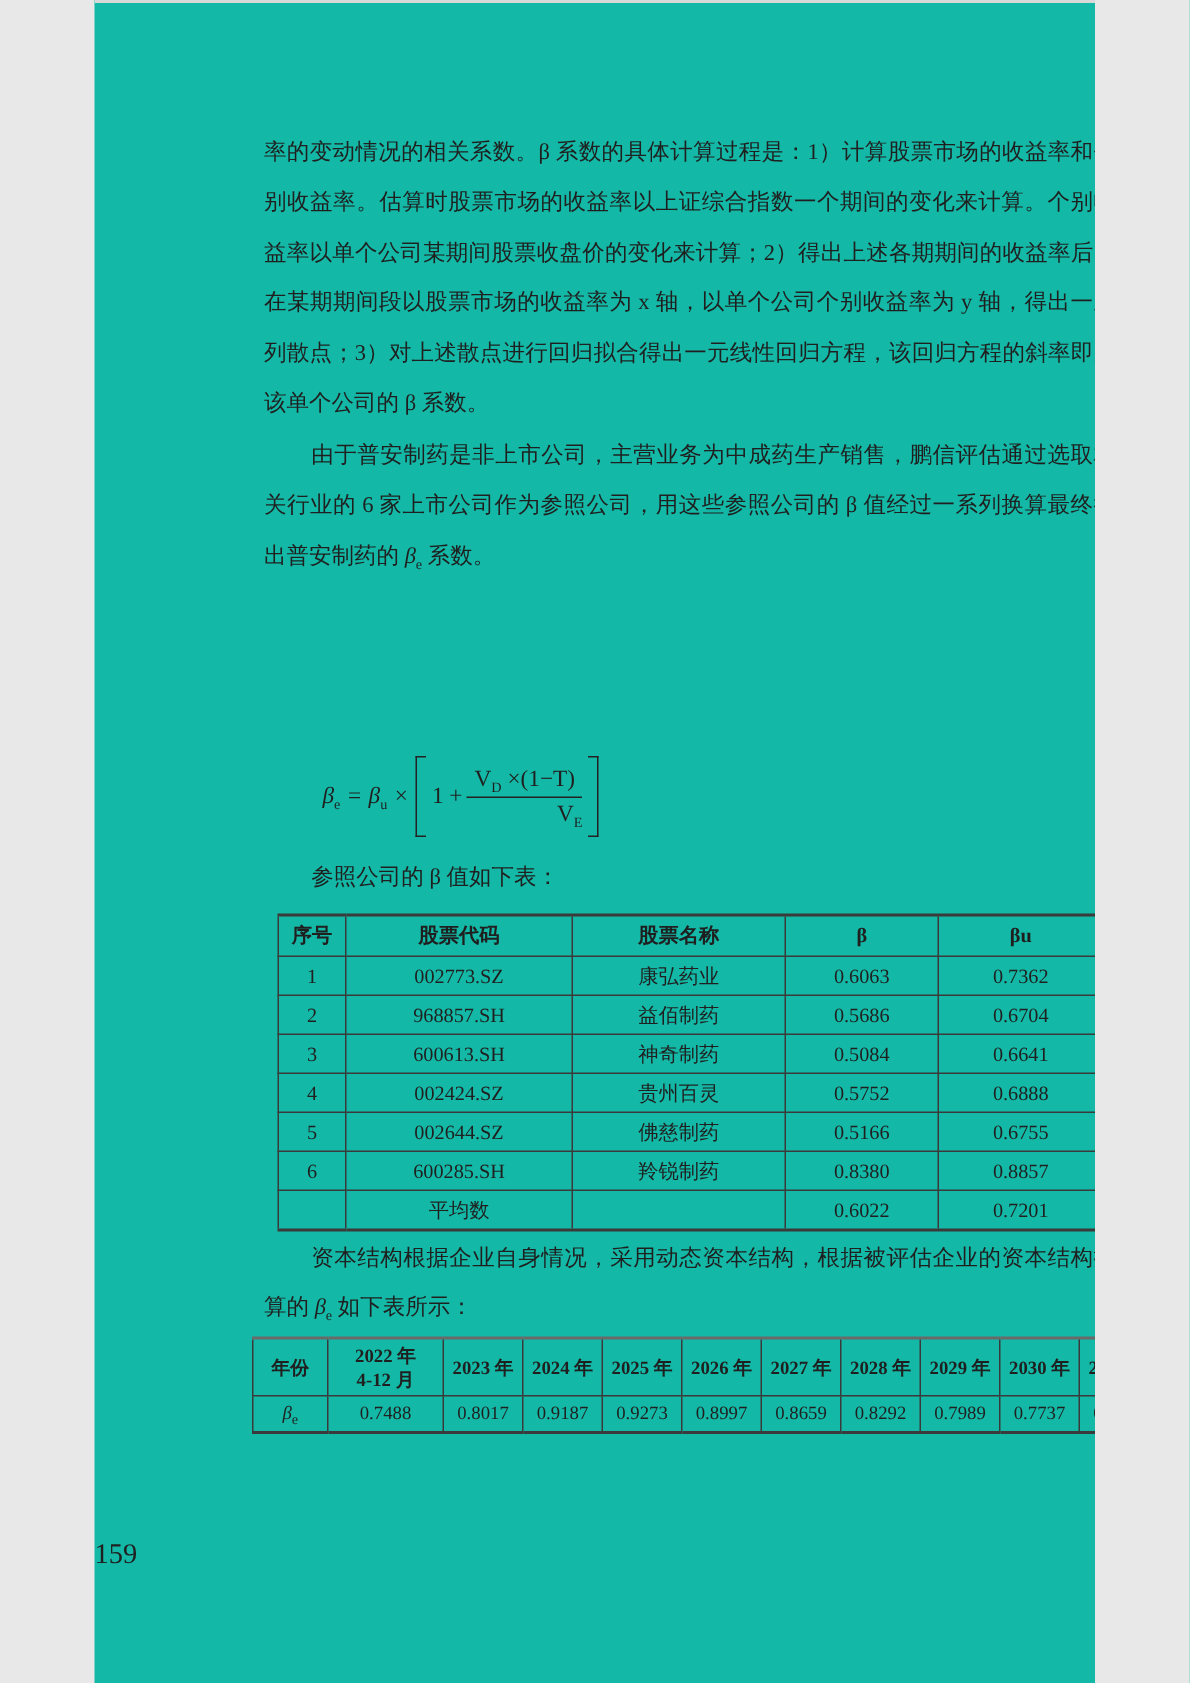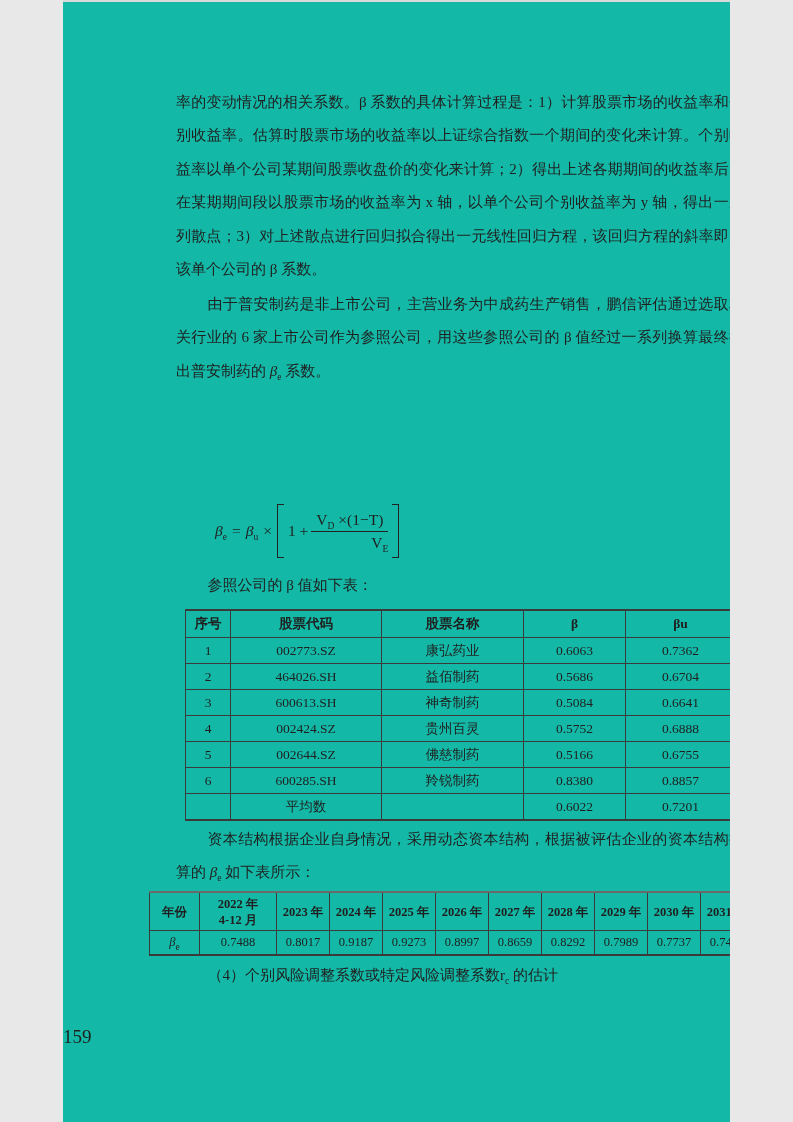--- a/index.html
+++ b/index.html
@@ -43,21 +43,21 @@
   }
   .tbl1 td,.tbl1 th{
     border:1px solid #3a3a3a;
     text-align:center;vertical-align:middle;
     padding:0;height:25px;overflow:hidden;
   }
   .tbl1 tr.head th{height:26px;font-weight:bold;}
   .tbl1 tr:first-child th{border-top:2.5px solid #3a3a3a;}
   .tbl1 tr:last-child td{border-bottom:2.5px solid #3a3a3a;}
   .tbl2{
-    position:absolute;left:86px;top:891px;width:604px;
+    position:absolute;left:105px;top:891px;width:604px;
     font-size:12.5px;
   }
   .tbl2 td,.tbl2 th{
     border:1px solid #3a3a3a;
     text-align:center;vertical-align:middle;
     padding:0;overflow:hidden;
   }
   .tbl2 tr.head th{height:37px;font-weight:bold;line-height:16px;}
   .tbl2 tr.vals td{height:23px;border-bottom:2.5px solid #3a3a3a;}
   .tbl2 tr.head th{border-top:2.5px solid #6a6a6a;}
@@ -117,21 +117,21 @@
     </tr>
     <tr>
       <td>1</td>
       <td>002773.SZ</td>
       <td>康弘药业</td>
       <td>0.6063</td>
       <td>0.7362</td>
     </tr>
     <tr>
       <td>2</td>
-      <td>464026.SH</td>
+      <td>968857.SH</td>
       <td>益佰制药</td>
       <td>0.5686</td>
       <td>0.6704</td>
     </tr>
     <tr>
       <td>3</td>
       <td>600613.SH</td>
       <td>神奇制药</td>
       <td>0.5084</td>
       <td>0.6641</td>
@@ -208,18 +208,15 @@
       <td>0.8997</td>
       <td>0.8659</td>
       <td>0.8292</td>
       <td>0.7989</td>
       <td>0.7737</td>
       <td>0.7488</td>
     </tr>
   </tbody>
     </table>
 
-  <div class="para indent" style="top:959px;">
-    <span>（4）个别风险调整系数或特定风险调整系数r</span><sub>c</sub><span> 的估计</span>
-  </div>
 
   <div class="pageno">159</div>
 </div>
 
 </body></html>

